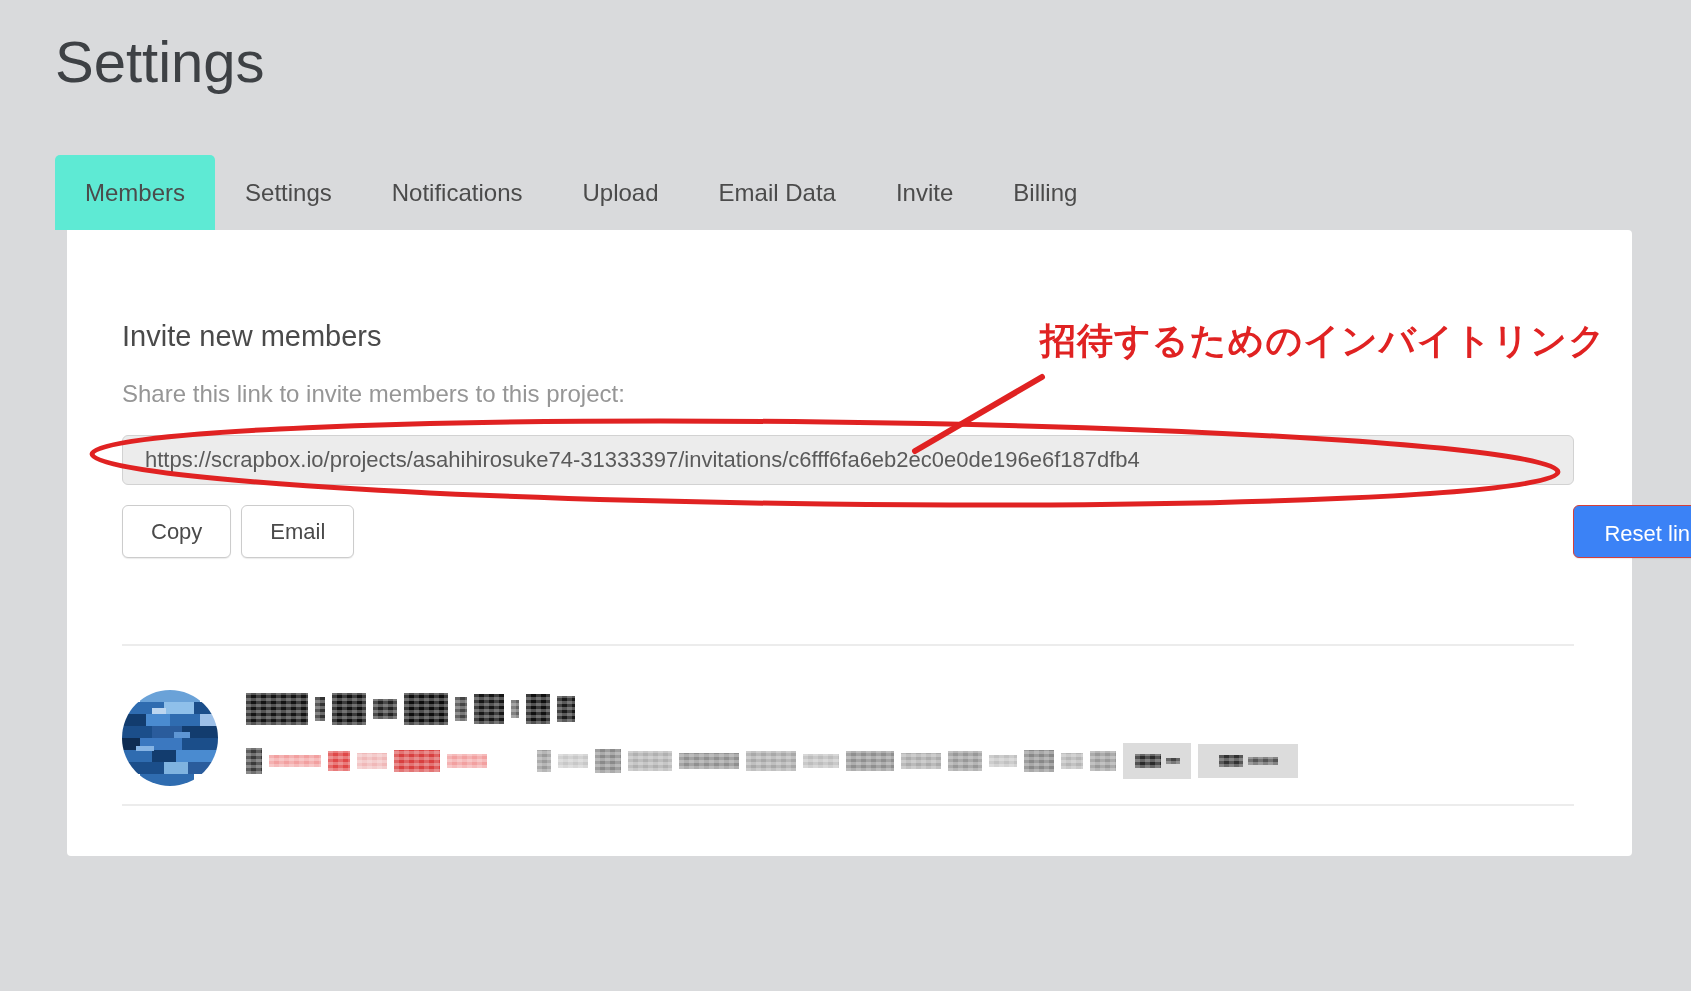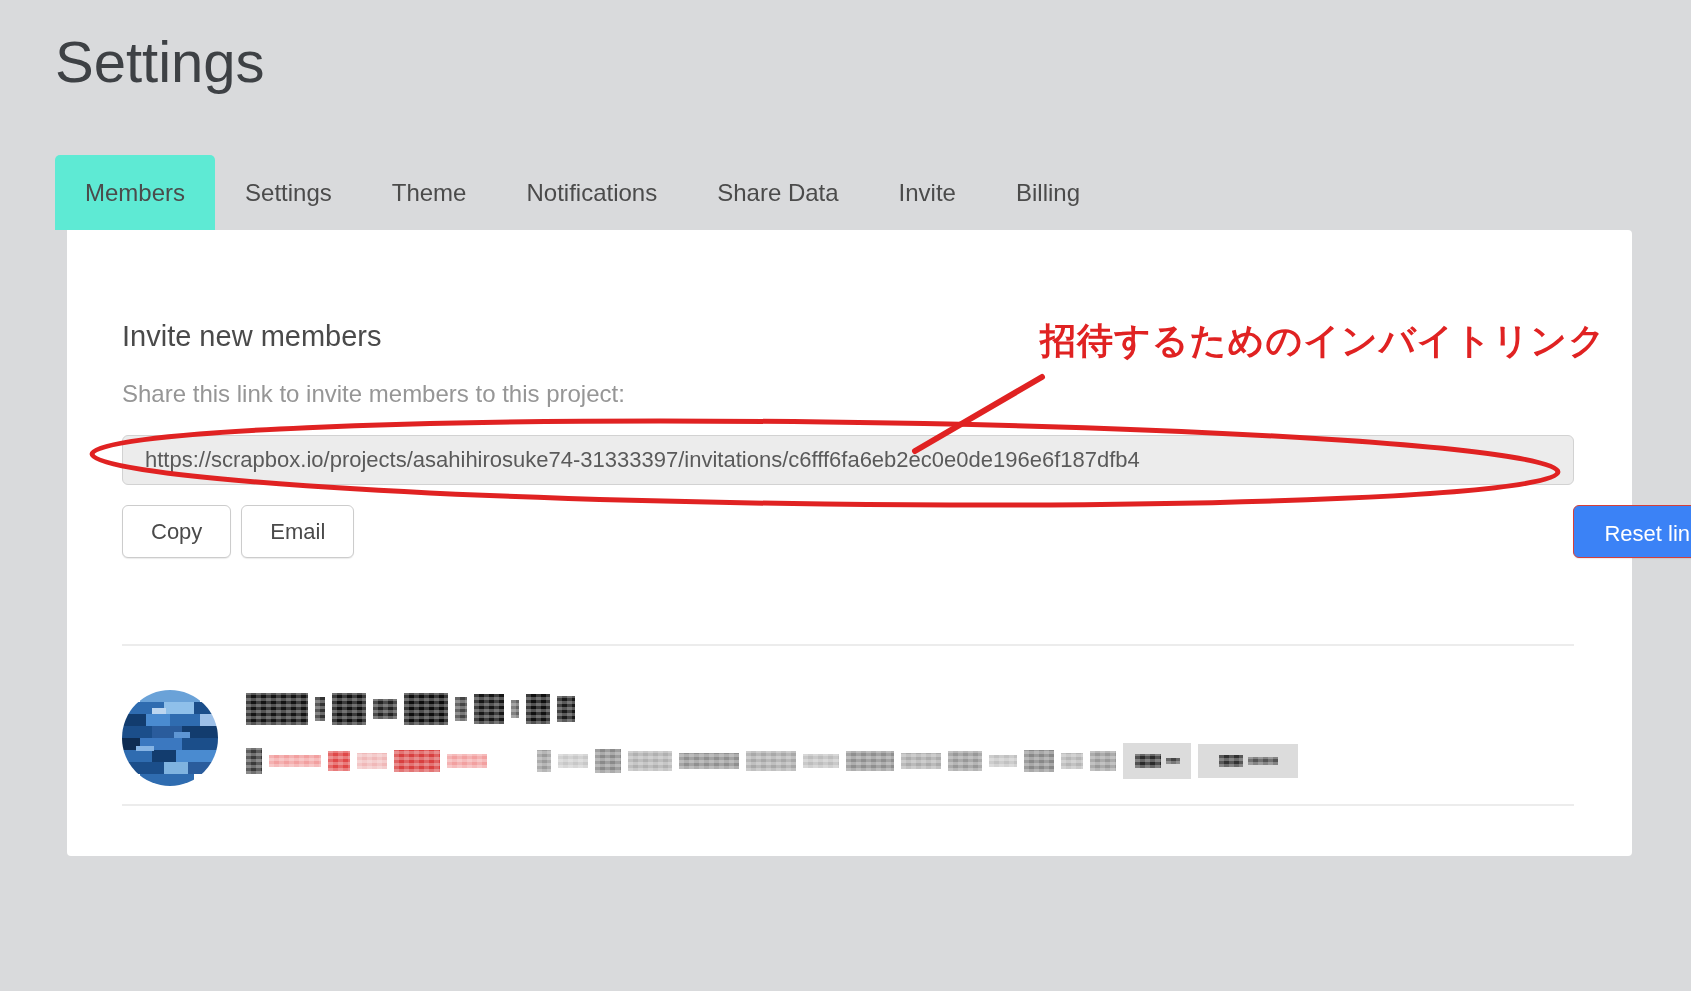--- a/index.html
+++ b/index.html
@@ -140,23 +140,23 @@
 </style>
 </head>
 <body>
 
 <div class="page">
   <h1 class="title">Settings</h1>
 
   <nav class="tabs">
     <div class="tab active">Members</div>
     <div class="tab">Settings</div>
-    <div class="tab">Theme</div>
     <div class="tab">Notifications</div>
-    <div class="tab">Share Data</div>
+    <div class="tab">Upload</div>
+    <div class="tab">Email Data</div>
     <div class="tab">Invite</div>
     <div class="tab">Billing</div>
   </nav>
 
   <section class="card">
     <h2 class="section-heading">Invite new members</h2>
     <p class="desc">Share this link to invite members to this project:</p>
 
     <input class="link-input" type="text" readonly="" value="https://scrapbox.io/projects/asahihirosuke74-31333397/invitations/c6fff6fa6eb2ec0e0de196e6f187dfb4" style="">
 

